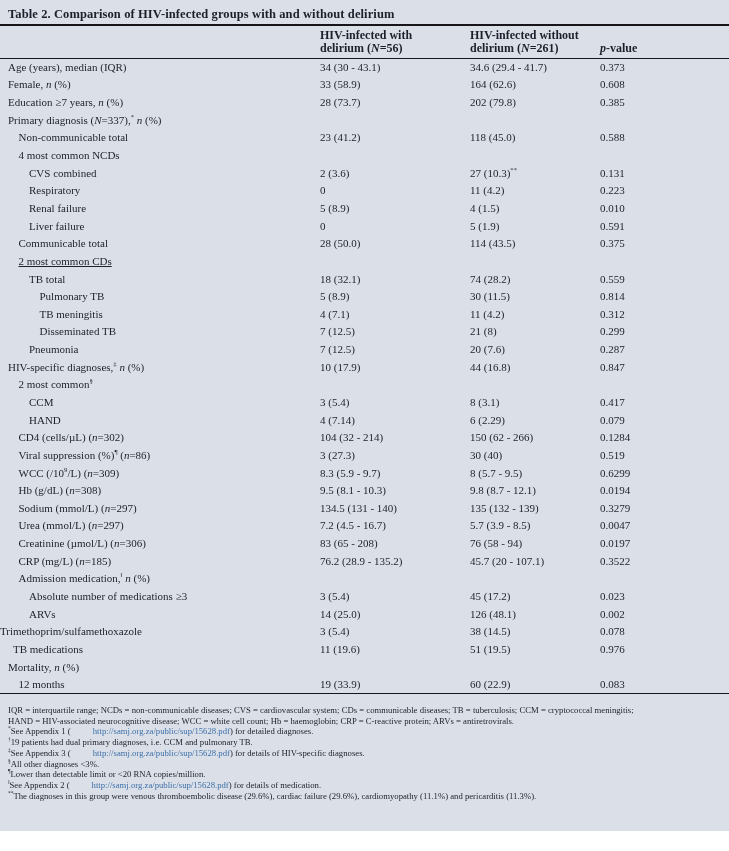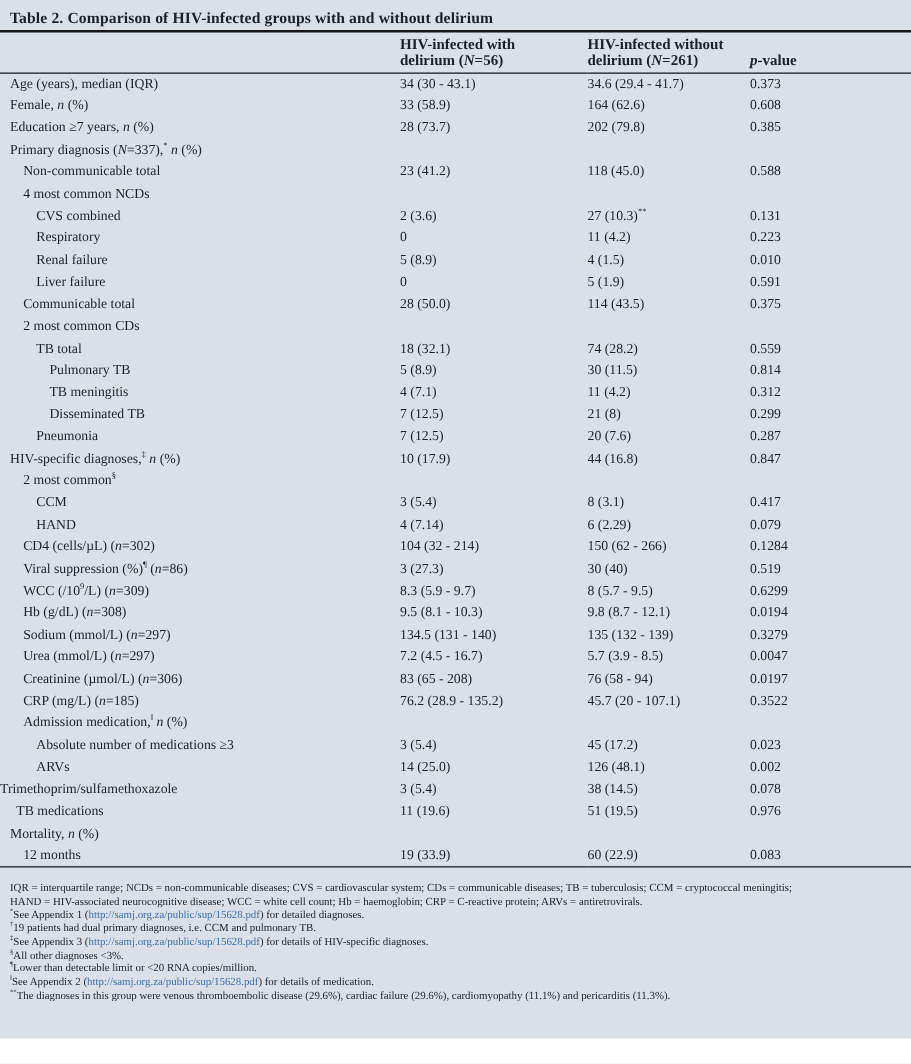--- a/index.html
+++ b/index.html
@@ -56,21 +56,21 @@
     overflow: hidden;
   }
   tbody { border-bottom: 1.2px solid var(--color-rule); }
   sup { font-size: 0.62em; vertical-align: super; line-height: 0; }
   .footnotes {
     padding: 11px 8px 0 8px;
     font-size: 8.7px;
     line-height: 10.7px;
   }
   .footnotes .fn-line { white-space: nowrap; overflow: hidden; }
-  .footnotes a { color: var(--color-link); text-decoration: none; }
+  .footnotes a { color: var(--color-link); text-decoration: none; margin-left: 22px; }
 </style>
 </head>
 <body>
 
 <div class="page">
   <div class="table-title">Table 2. Comparison of HIV-infected groups with and without delirium</div>
 
   <table class="data-table">
     <colgroup>
       <col class="c-label">
@@ -147,21 +147,21 @@
           <td>5 (1.9)</td>
           <td>0.591</td>
         </tr>
         <tr>
           <td style="padding-left: 18.5px;">Communicable total</td>
           <td>28 (50.0)</td>
           <td>114 (43.5)</td>
           <td>0.375</td>
         </tr>
         <tr>
-          <td style="padding-left: 18.5px;">2 most common CDs</td>
+          <td style="padding-left: 18.5px; text-decoration: underline;">2 most common CDs</td>
           <td></td>
           <td></td>
           <td></td>
         </tr>
         <tr>
           <td style="padding-left: 29px;">TB total</td>
           <td>18 (32.1)</td>
           <td>74 (28.2)</td>
           <td>0.559</td>
         </tr>

